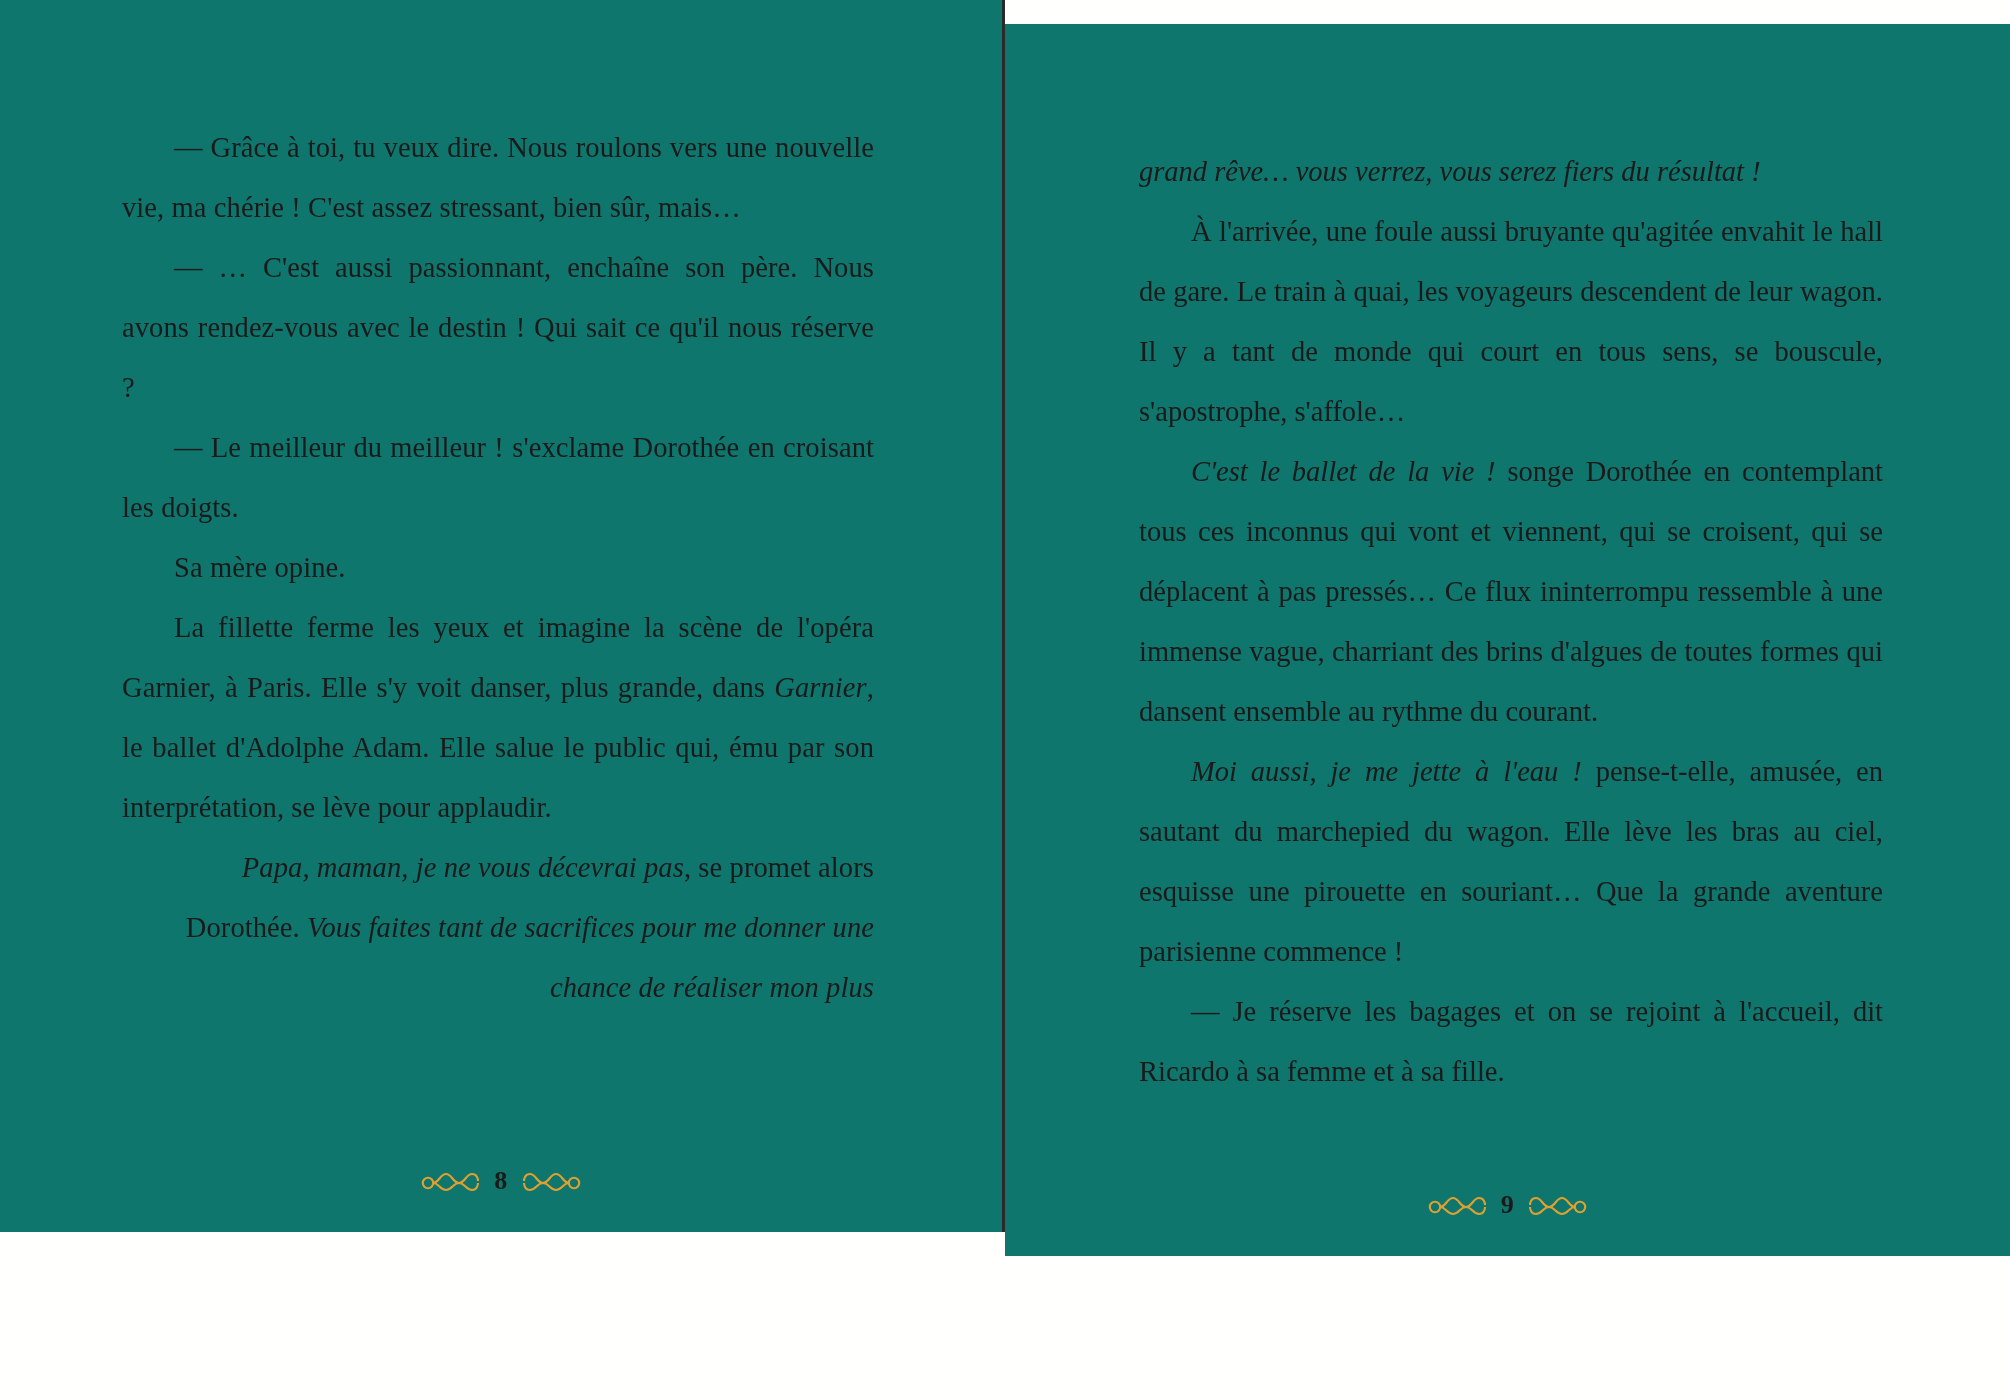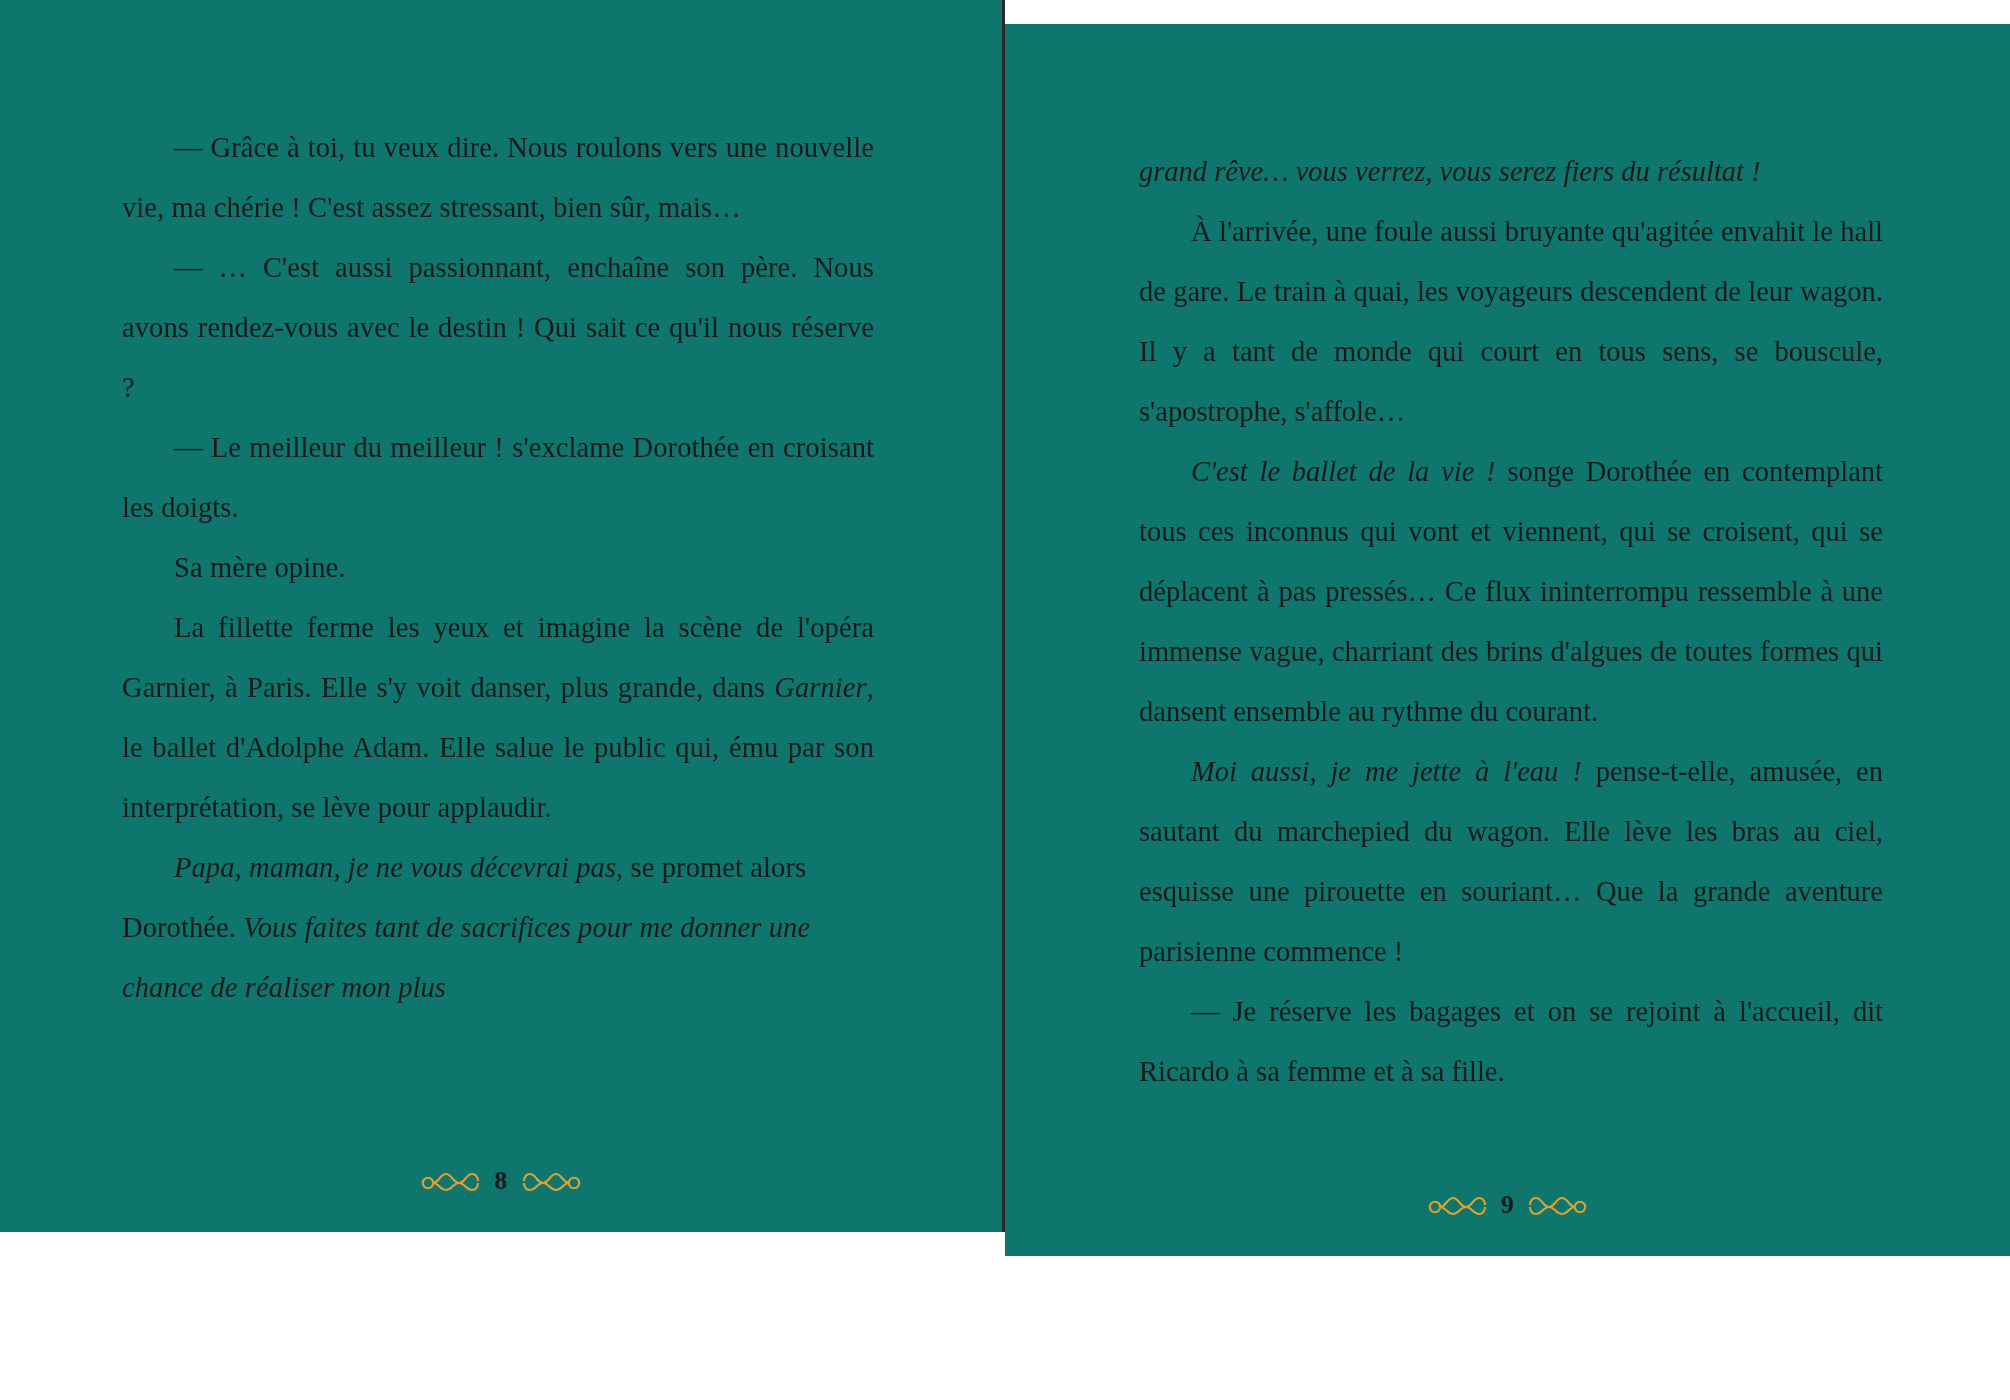--- a/index.html
+++ b/index.html
@@ -59,21 +59,21 @@
     color: #1a1a1a;
   }
   p {
     margin: 0;
     text-indent: 0;
   }
   p.ind {
     text-indent: 52px;
   }
   p.last {
-    text-align: left;
+    text-align: right;
   }
   em, .it {
     font-style: italic;
   }
   .folio {
     position: absolute;
     bottom: 36px;
     left: 0;
     width: 100%;
     display: flex;

